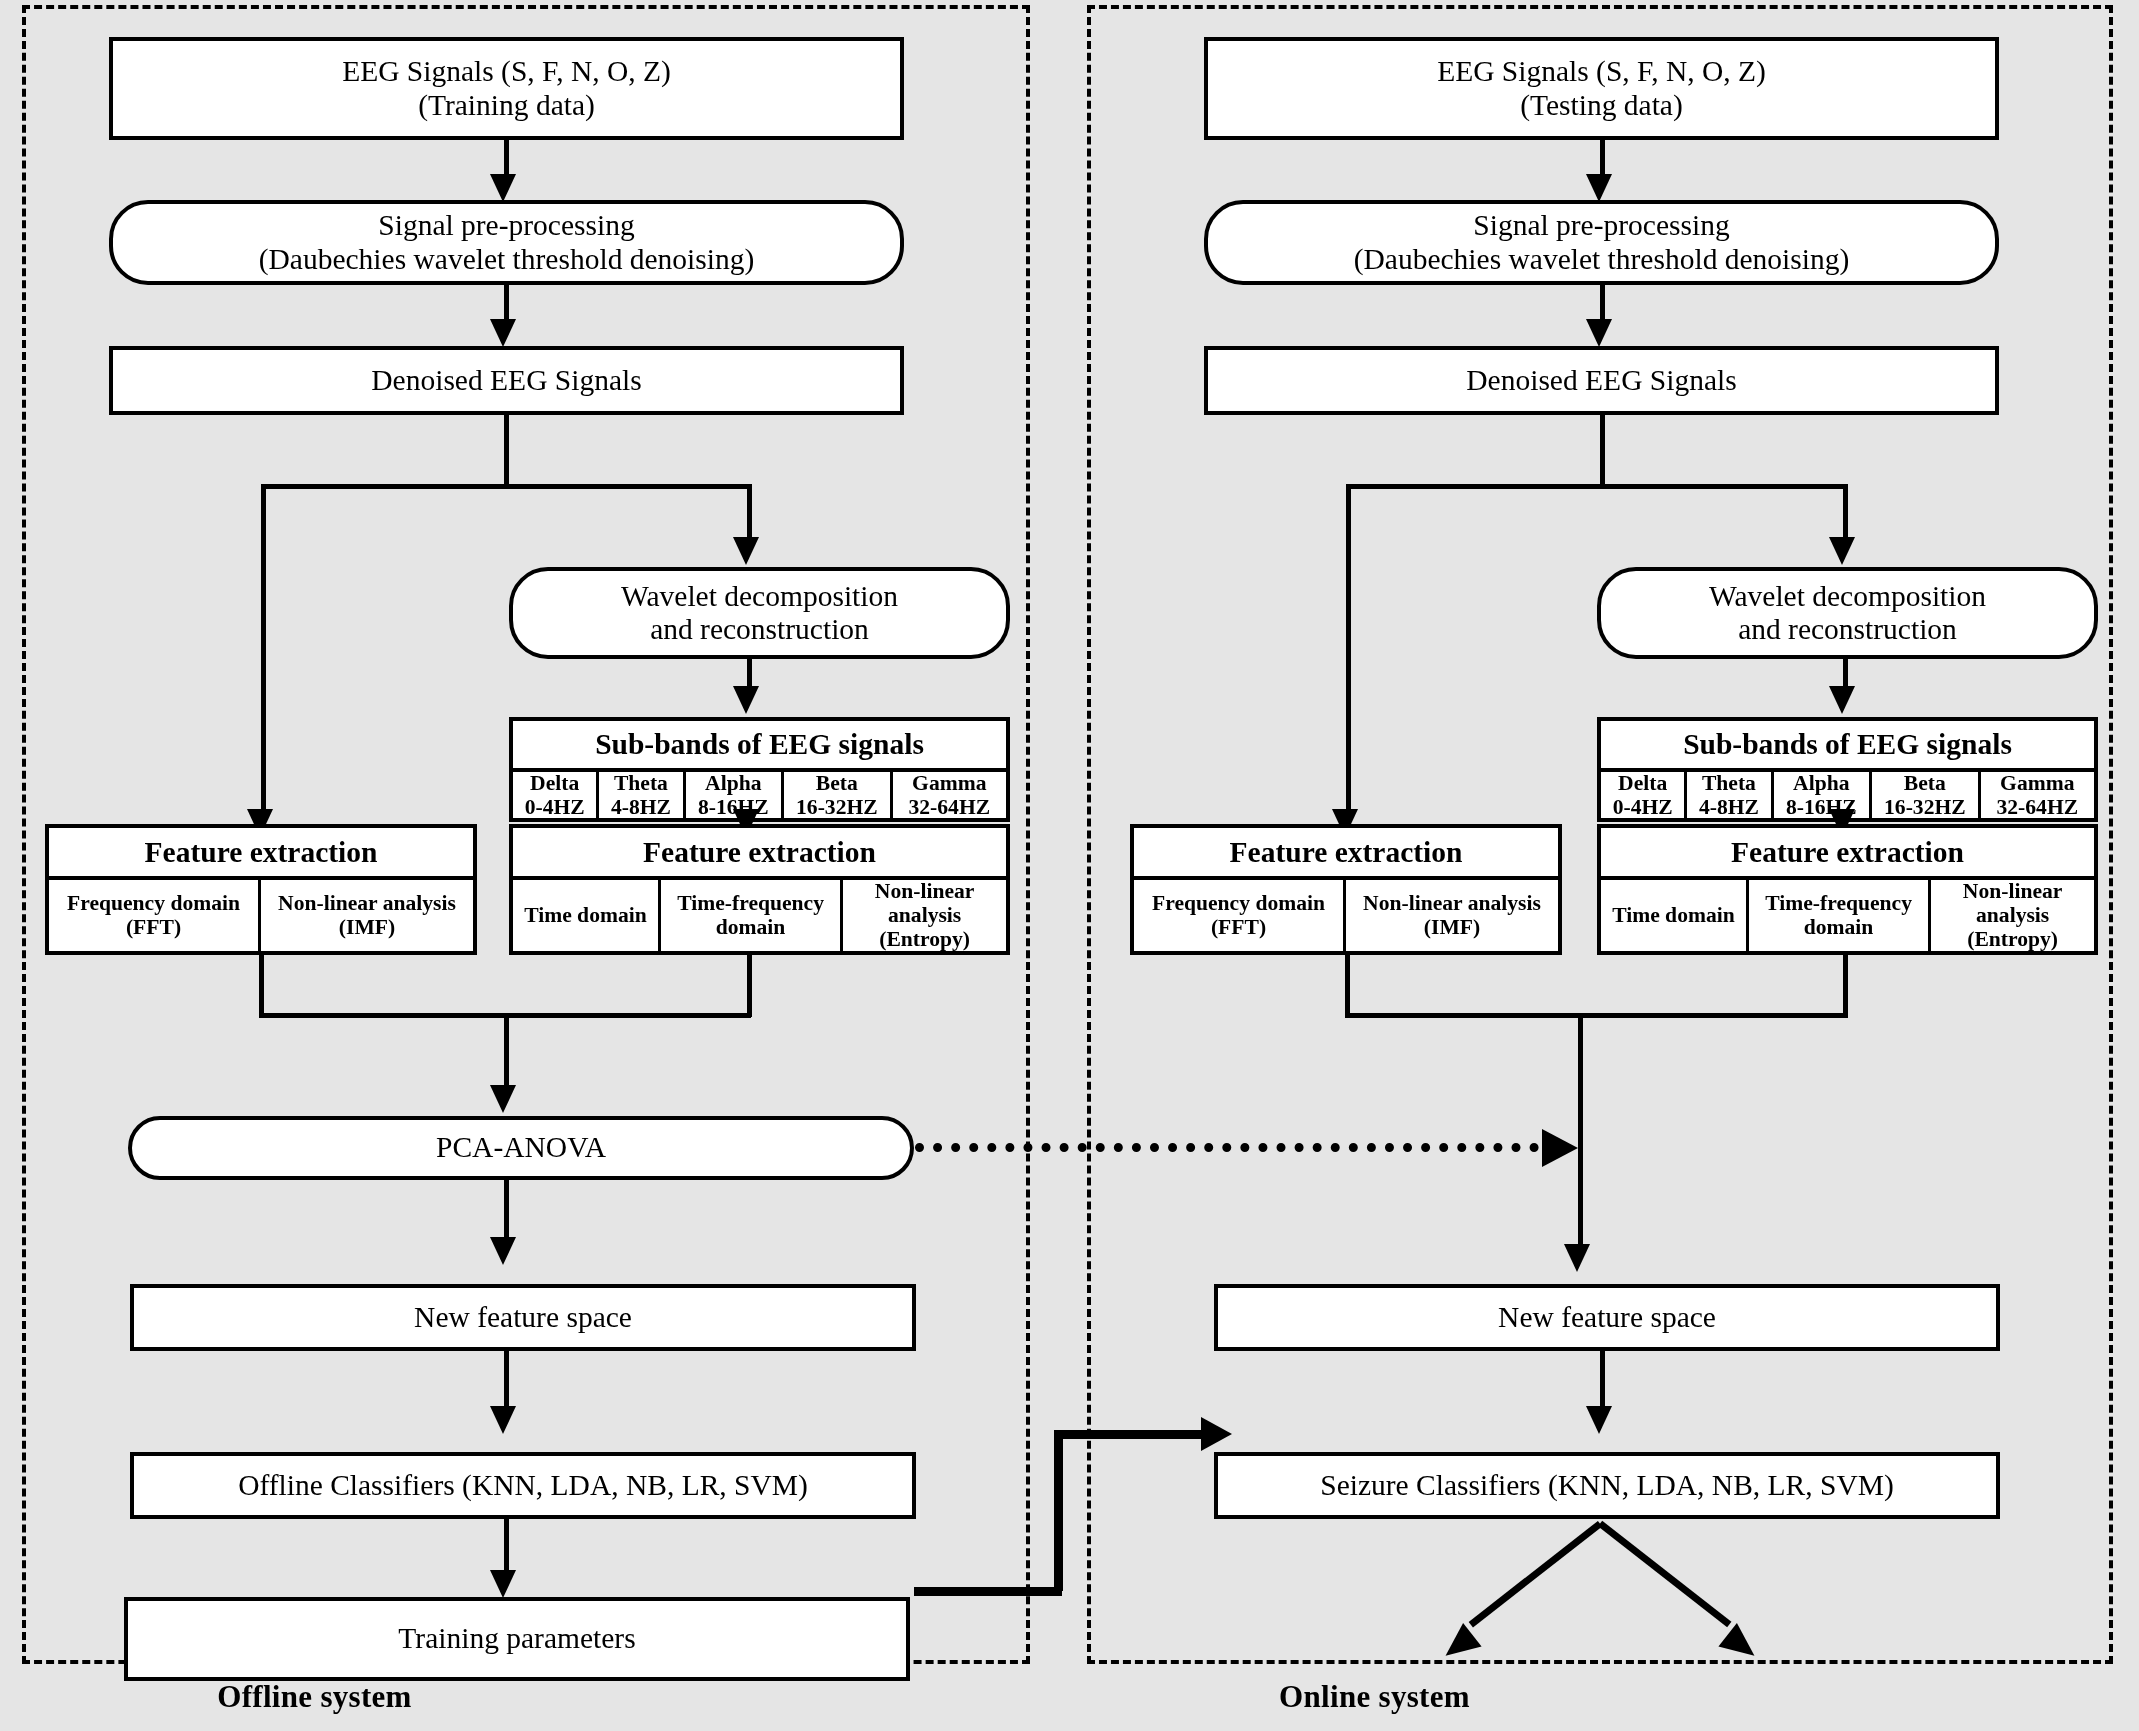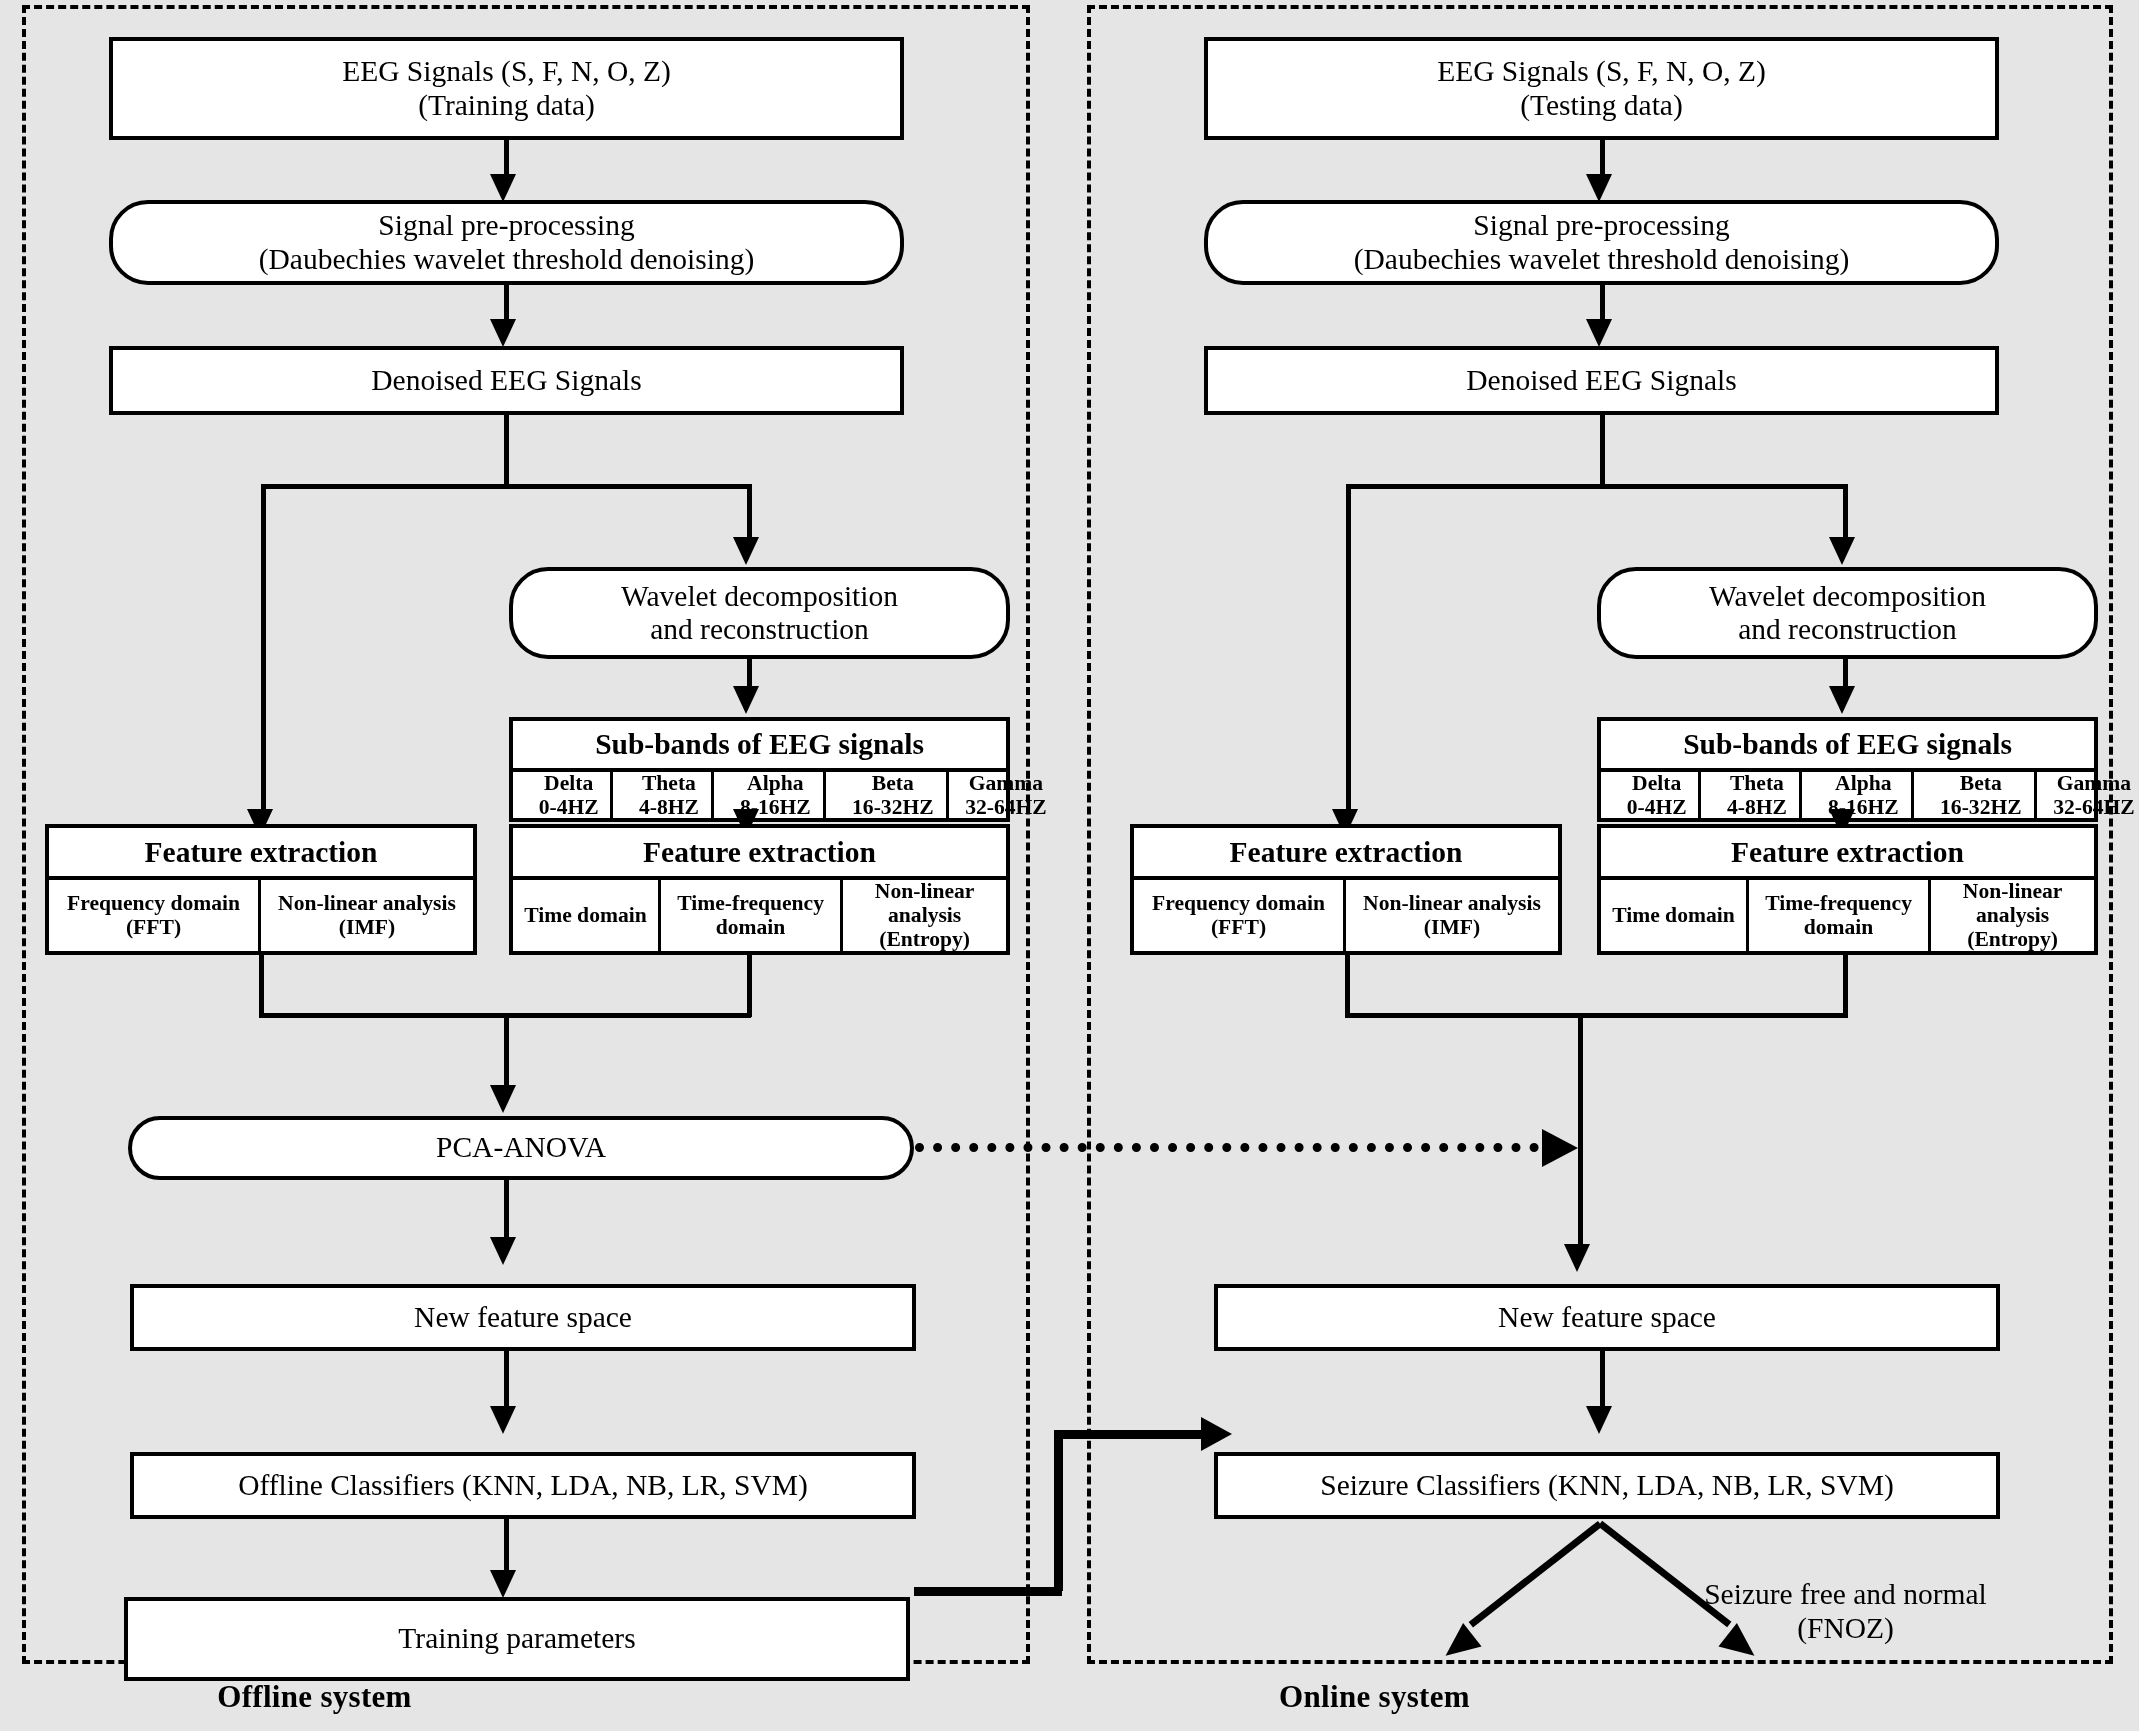--- a/index.html
+++ b/index.html
@@ -92,21 +92,21 @@
     align-items: center;
     justify-content: center;
     text-align: center;
     line-height: 1.1;
     padding: 0 2.6px;
   }
   .composite .cells > .cell:last-child { border-right: none; }
   .composite .cells .cl { display: block; white-space: nowrap; }
 
   
-  .band-cell { font-size: 21.6px; margin-left: 14px; }
+  .band-cell { font-size: 21.6px; }
   
   .feat-cell { font-size: 21.6px; }
 
   
   .vline, .hline {
     position: absolute;
     background: #000000;
   }
   .vline { width: 4.6px; }
   .hline { height: 4.6px; }
@@ -411,21 +411,17 @@
 
   <div class="node" style="left:1214px; top:1452px; width:786px; height:67px;">
     <span class="ln">Seizure Classifiers (KNN, LDA, NB, LR, SVM)</span>
   </div>
 
   <div class="diag" style="left:1600px; top:1520px; width:164px; transform:rotate(142deg);"></div>
   <div class="diag-head" style="left:1600px; top:1520px; transform:rotate(142deg) translate(162px,0);"></div>
   <div class="diag" style="left:1600px; top:1520px; width:164px; transform:rotate(38deg);"></div>
   <div class="diag-head" style="left:1600px; top:1520px; transform:rotate(38deg) translate(162px,0);"></div>
 
-  <div class="outcome" style="left:1623px; top:1578px; width:445px;">
-    <span class="ln">Seizure free and normal</span>
-    <span class="ln">(FNOZ)</span>
-  </div>
 
   <div class="panel-caption" id="caption-online">Online system</div>
 
 </div>
 
 
 </body></html>

